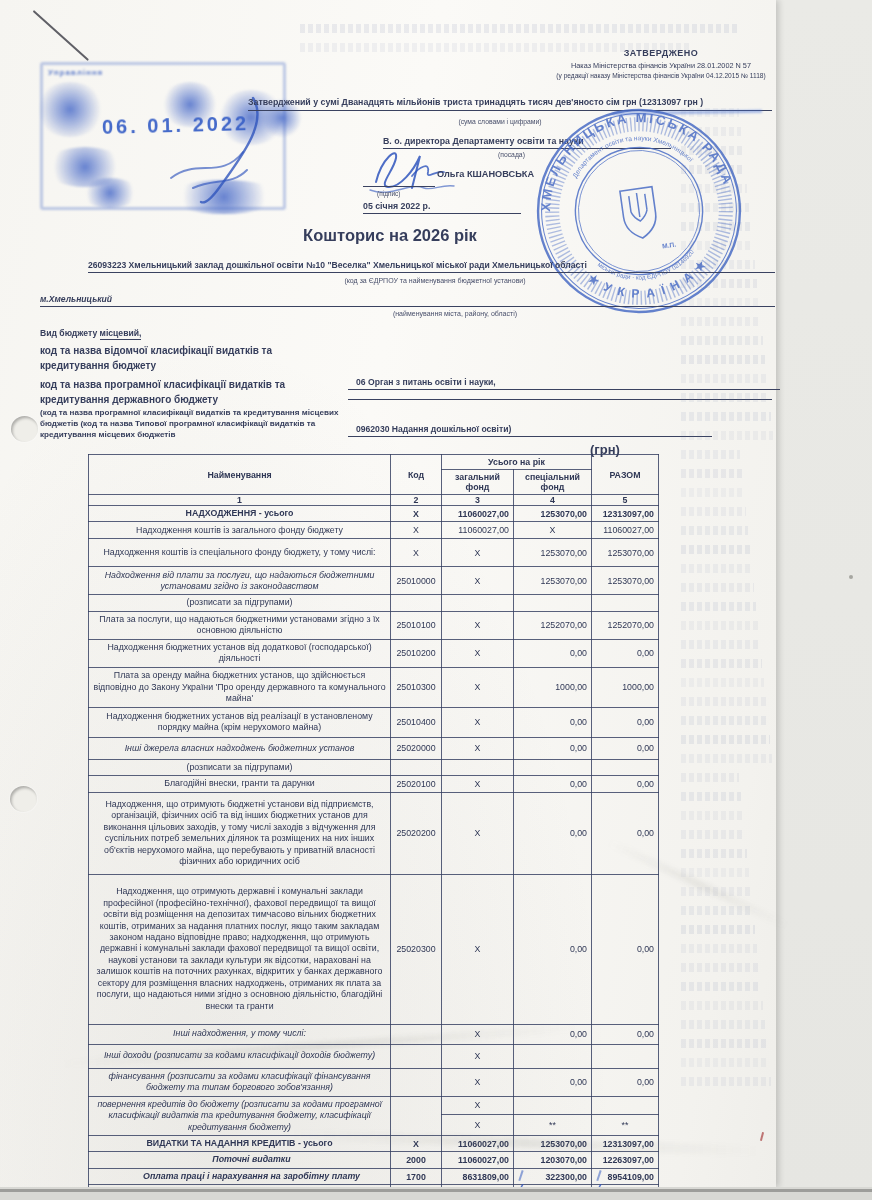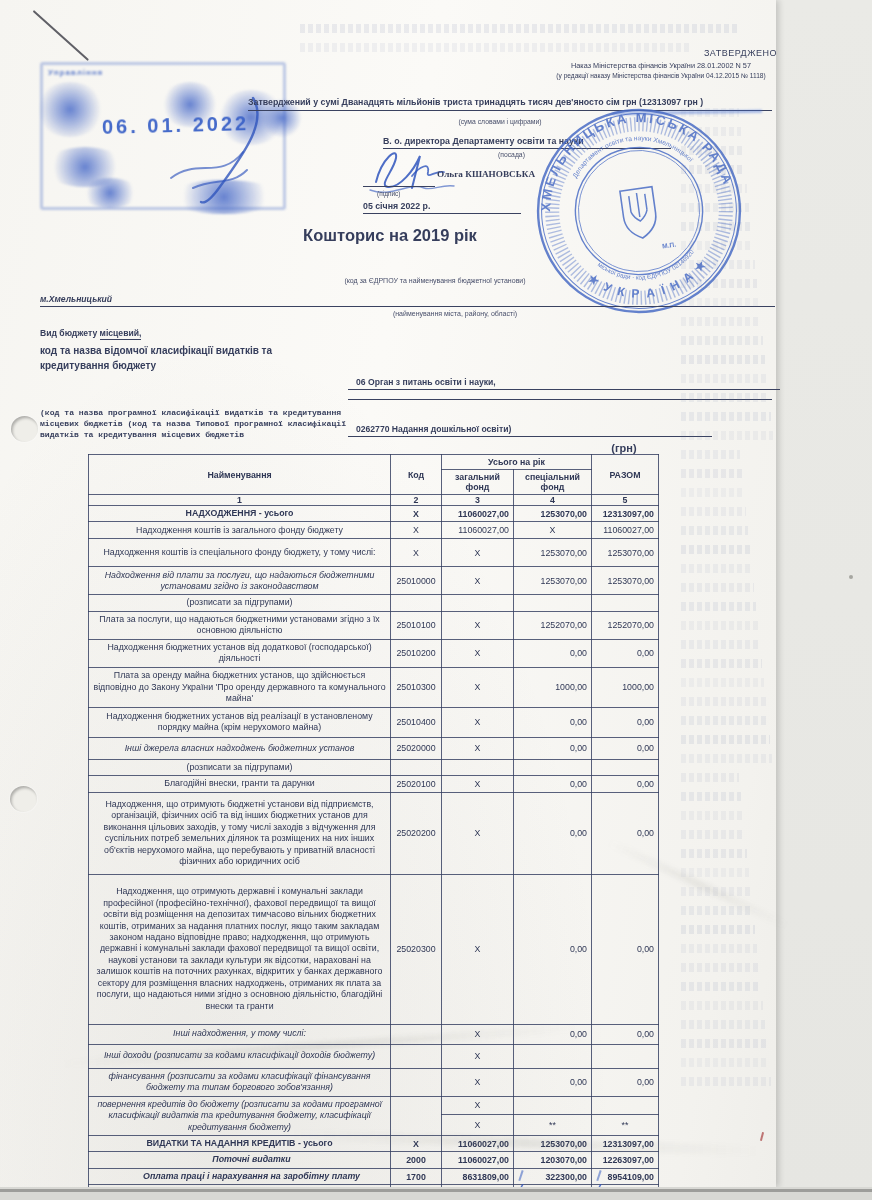--- a/index.html
+++ b/index.html
@@ -51,35 +51,35 @@
 
   
   .bleed-top{left:300px;top:24px;width:460px;}
   .bleed-col{left:681px;top:108px;width:93px;}
   .bleed-row{height:9px;margin-bottom:10px;
      background:repeating-linear-gradient(90deg, rgba(96,112,158,.20) 0 5px, transparent 5px 8px);
      filter:blur(.7px);}
 
   
   .approved{left:545px;top:48px;width:232px;text-align:center;}
-  .ap-title{font-size:9px;font-weight:normal;letter-spacing:.5px;text-align:right;}
+  .ap-title{font-size:9px;font-weight:bold;letter-spacing:.5px;}
   .ap-l1{font-size:7.3px;margin-top:3px;}
   .ap-l2{font-size:6.6px;margin-top:2px;}
   .cap{font-size:6.8px;color:#474e6a;}
 
   .sum-line{left:248px;top:97px;width:524px;font-size:8.8px;font-weight:bold;white-space:nowrap;
             overflow:hidden;border-bottom:1.5px solid #3a4260;padding-bottom:3px;}
   .marker-ul{left:612px;top:111px;width:150px;height:3px;background:#4a74d8;opacity:.5;
              filter:blur(.8px);transform:rotate(-1deg);}
   .sum-cap{left:360px;top:118px;width:280px;text-align:center;}
 
   .pos-line{left:383px;top:136px;width:288px;font-size:8.8px;font-weight:bold;
             border-bottom:1.2px solid #3a4260;padding-bottom:2px;}
   .pos-cap{left:498px;top:151px;}
-  .sig-name{left:437px;top:169px;font-size:9.2px;font-weight:bold;font-family:Liberation Serif, serif;}
+  .sig-name{left:437px;top:169px;font-size:9.2px;font-weight:bold;}
   .sig-line{left:363px;top:186px;width:72px;height:0;border-bottom:1.2px solid #3a4260;}
   .sig-cap{left:377px;top:190px;font-size:6.5px;}
   .sig-svg{left:368px;top:142px;width:96px;height:54px;}
   .date-line{left:363px;top:201px;width:158px;font-size:8.8px;font-weight:bold;
              border-bottom:1.2px solid #3a4260;padding-bottom:2px;}
 
   .round-stamp{left:530px;top:102px;width:218px;height:218px;transform:rotate(-8deg);opacity:.82;}
 
   .doc-title{left:210px;top:226px;width:360px;text-align:center;font-size:16.5px;font-weight:bold;}
 
@@ -92,24 +92,24 @@
 
   .budget-kind{left:40px;top:328px;font-size:8.6px;font-weight:bold;}
   .budget-kind .val{border-bottom:1.2px solid #3a4260;padding-bottom:1px;}
 
   .cls-label{font-size:10px;line-height:1.45;font-weight:bold;}
   .cls1-label{left:40px;top:344px;width:302px;}
   .cls1-value{left:348px;top:352px;width:424px;font-size:8.6px;font-weight:bold;
               border-bottom:1.2px solid #3a4260;padding:0 0 2px 8px;margin-top:25px;}
   .cls2-label{left:40px;top:378px;width:302px;}
   .cls2-value{left:348px;top:386px;width:424px;height:13px;border-bottom:1.2px solid #3a4260;}
-  .cls3-label{left:40px;top:408px;width:308px;font-size:8.1px;line-height:1.35;font-family:Liberation Mono, monospace;}
+  .cls3-label{left:40px;top:408px;width:308px;font-size:8.1px;line-height:1.35;}
   .cls3-value{left:348px;top:424px;width:356px;font-size:8.6px;font-weight:bold;
               border-bottom:1.2px solid #3a4260;padding:0 0 2px 8px;}
-  .hrn{left:590px;top:442px;width:68px;text-align:center;font-size:11px;font-weight:bold;}
+  .hrn{left:590px;top:442px;width:68px;text-align:left;font-size:13px;font-weight:bold;}
 
   
   .tbl-wrap{left:88px;top:454px;}
   table{border-collapse:collapse;width:570px;font-size:8.8px;color:#2f3755;table-layout:fixed;}
   td,th{border:1px solid rgba(52,62,96,.82);vertical-align:middle;}
   th{font-weight:bold;text-align:center;padding:2px 1px;font-size:8.8px;}
   th.num{padding:0 1px;font-weight:bold;}
   td.nm{padding:2px 4px;line-height:1.3;text-align:center;}
   td.code{text-align:center;white-space:nowrap;}
   td.val{text-align:right;padding-right:4px;white-space:nowrap;position:relative;}
@@ -199,36 +199,38 @@
     </text>
     <text fill="#4468c4" font-size="6.6">
       <textPath href="#rs-arc-it" startOffset="50%" text-anchor="middle">Департамент освіти та науки Хмельницької</textPath>
     </text>
     <text fill="#4468c4" font-size="6.2">
       <textPath href="#rs-arc-ib" startOffset="50%" text-anchor="middle">міської ради · код ЄДРПОУ 02146920</textPath>
     </text>
     <text x="126" y="148" fill="#4468c4" font-size="6.5" font-weight="bold">М.П.</text>
   </svg>
 
-  <div class="a doc-title">Кошторис на  2019 рік</div>
-
+  <div class="a doc-title">Кошторис на  2026 рік</div>
+
+  <div class="a org-line">26093223  Хмельницький заклад дошкільної освіти №10 "Веселка"  Хмельницької міської ради Хмельницької області</div>
   <div class="a org-cap cap">(код за ЄДРПОУ та найменування бюджетної установи)</div>
   <div class="a city-line">м.Хмельницький</div>
   <div class="a city-cap cap">(найменування міста, району, області)</div>
 
   <div class="a budget-kind">
     <span>Вид бюджету</span>
     <span class="val">місцевий,</span>
   </div>
 
   <div class="a cls-label cls1-label">код та назва відомчої класифікації видатків та кредитування бюджету</div>
   <div class="a cls1-value">06  Орган з питань освіти і науки,</div>
+  <div class="a cls-label cls2-label">код та назва програмної класифікації видатків та кредитування державного бюджету</div>
   <div class="a cls2-value"></div>
   <div class="a cls-label cls3-label">(код та назва програмної класифікації видатків та кредитування місцевих бюджетів (код та назва Типової програмної класифікації видатків та кредитування місцевих бюджетів</div>
-  <div class="a cls3-value">0262770 Надання дошкільної освіти)</div>
+  <div class="a cls3-value">0962030 Надання дошкільної освіти)</div>
   <div class="a hrn">(грн)</div>
 
   <div class="a tbl-wrap">
     <table>
       <colgroup>
         <col style="width:302px">
           <col style="width:51px">
           <col style="width:72px">
         <col style="width:78px">
           <col style="width:67px">

